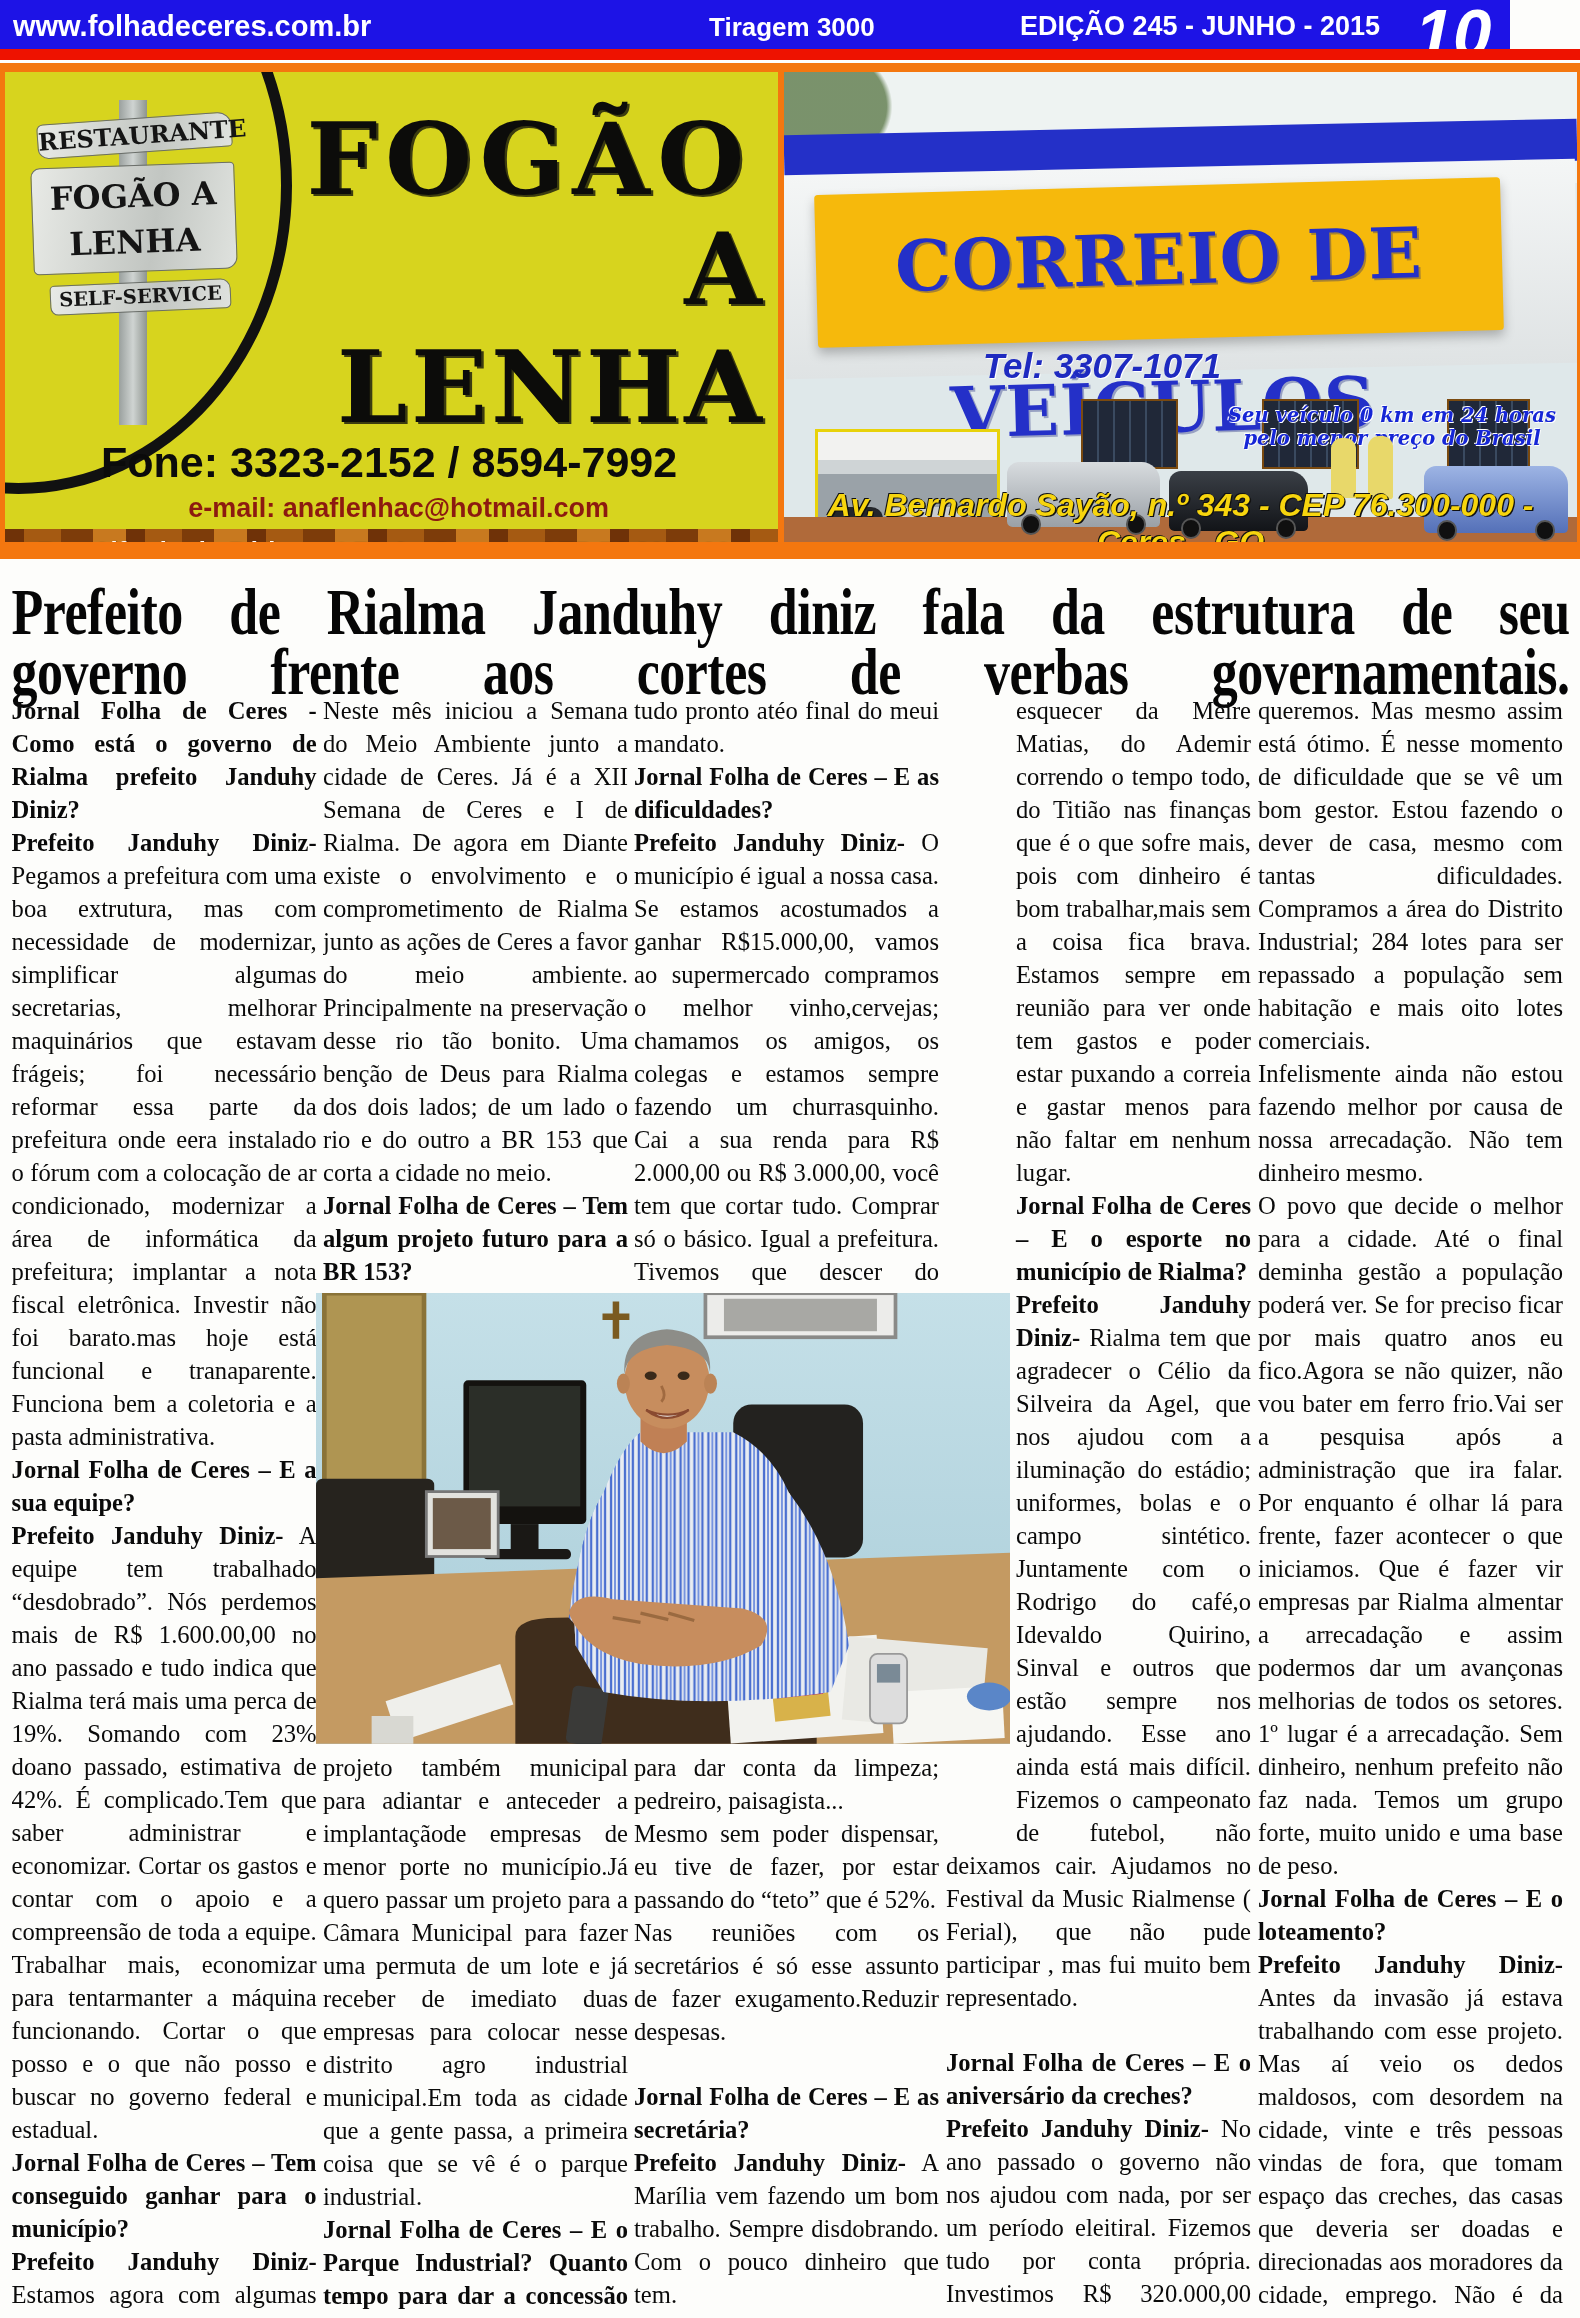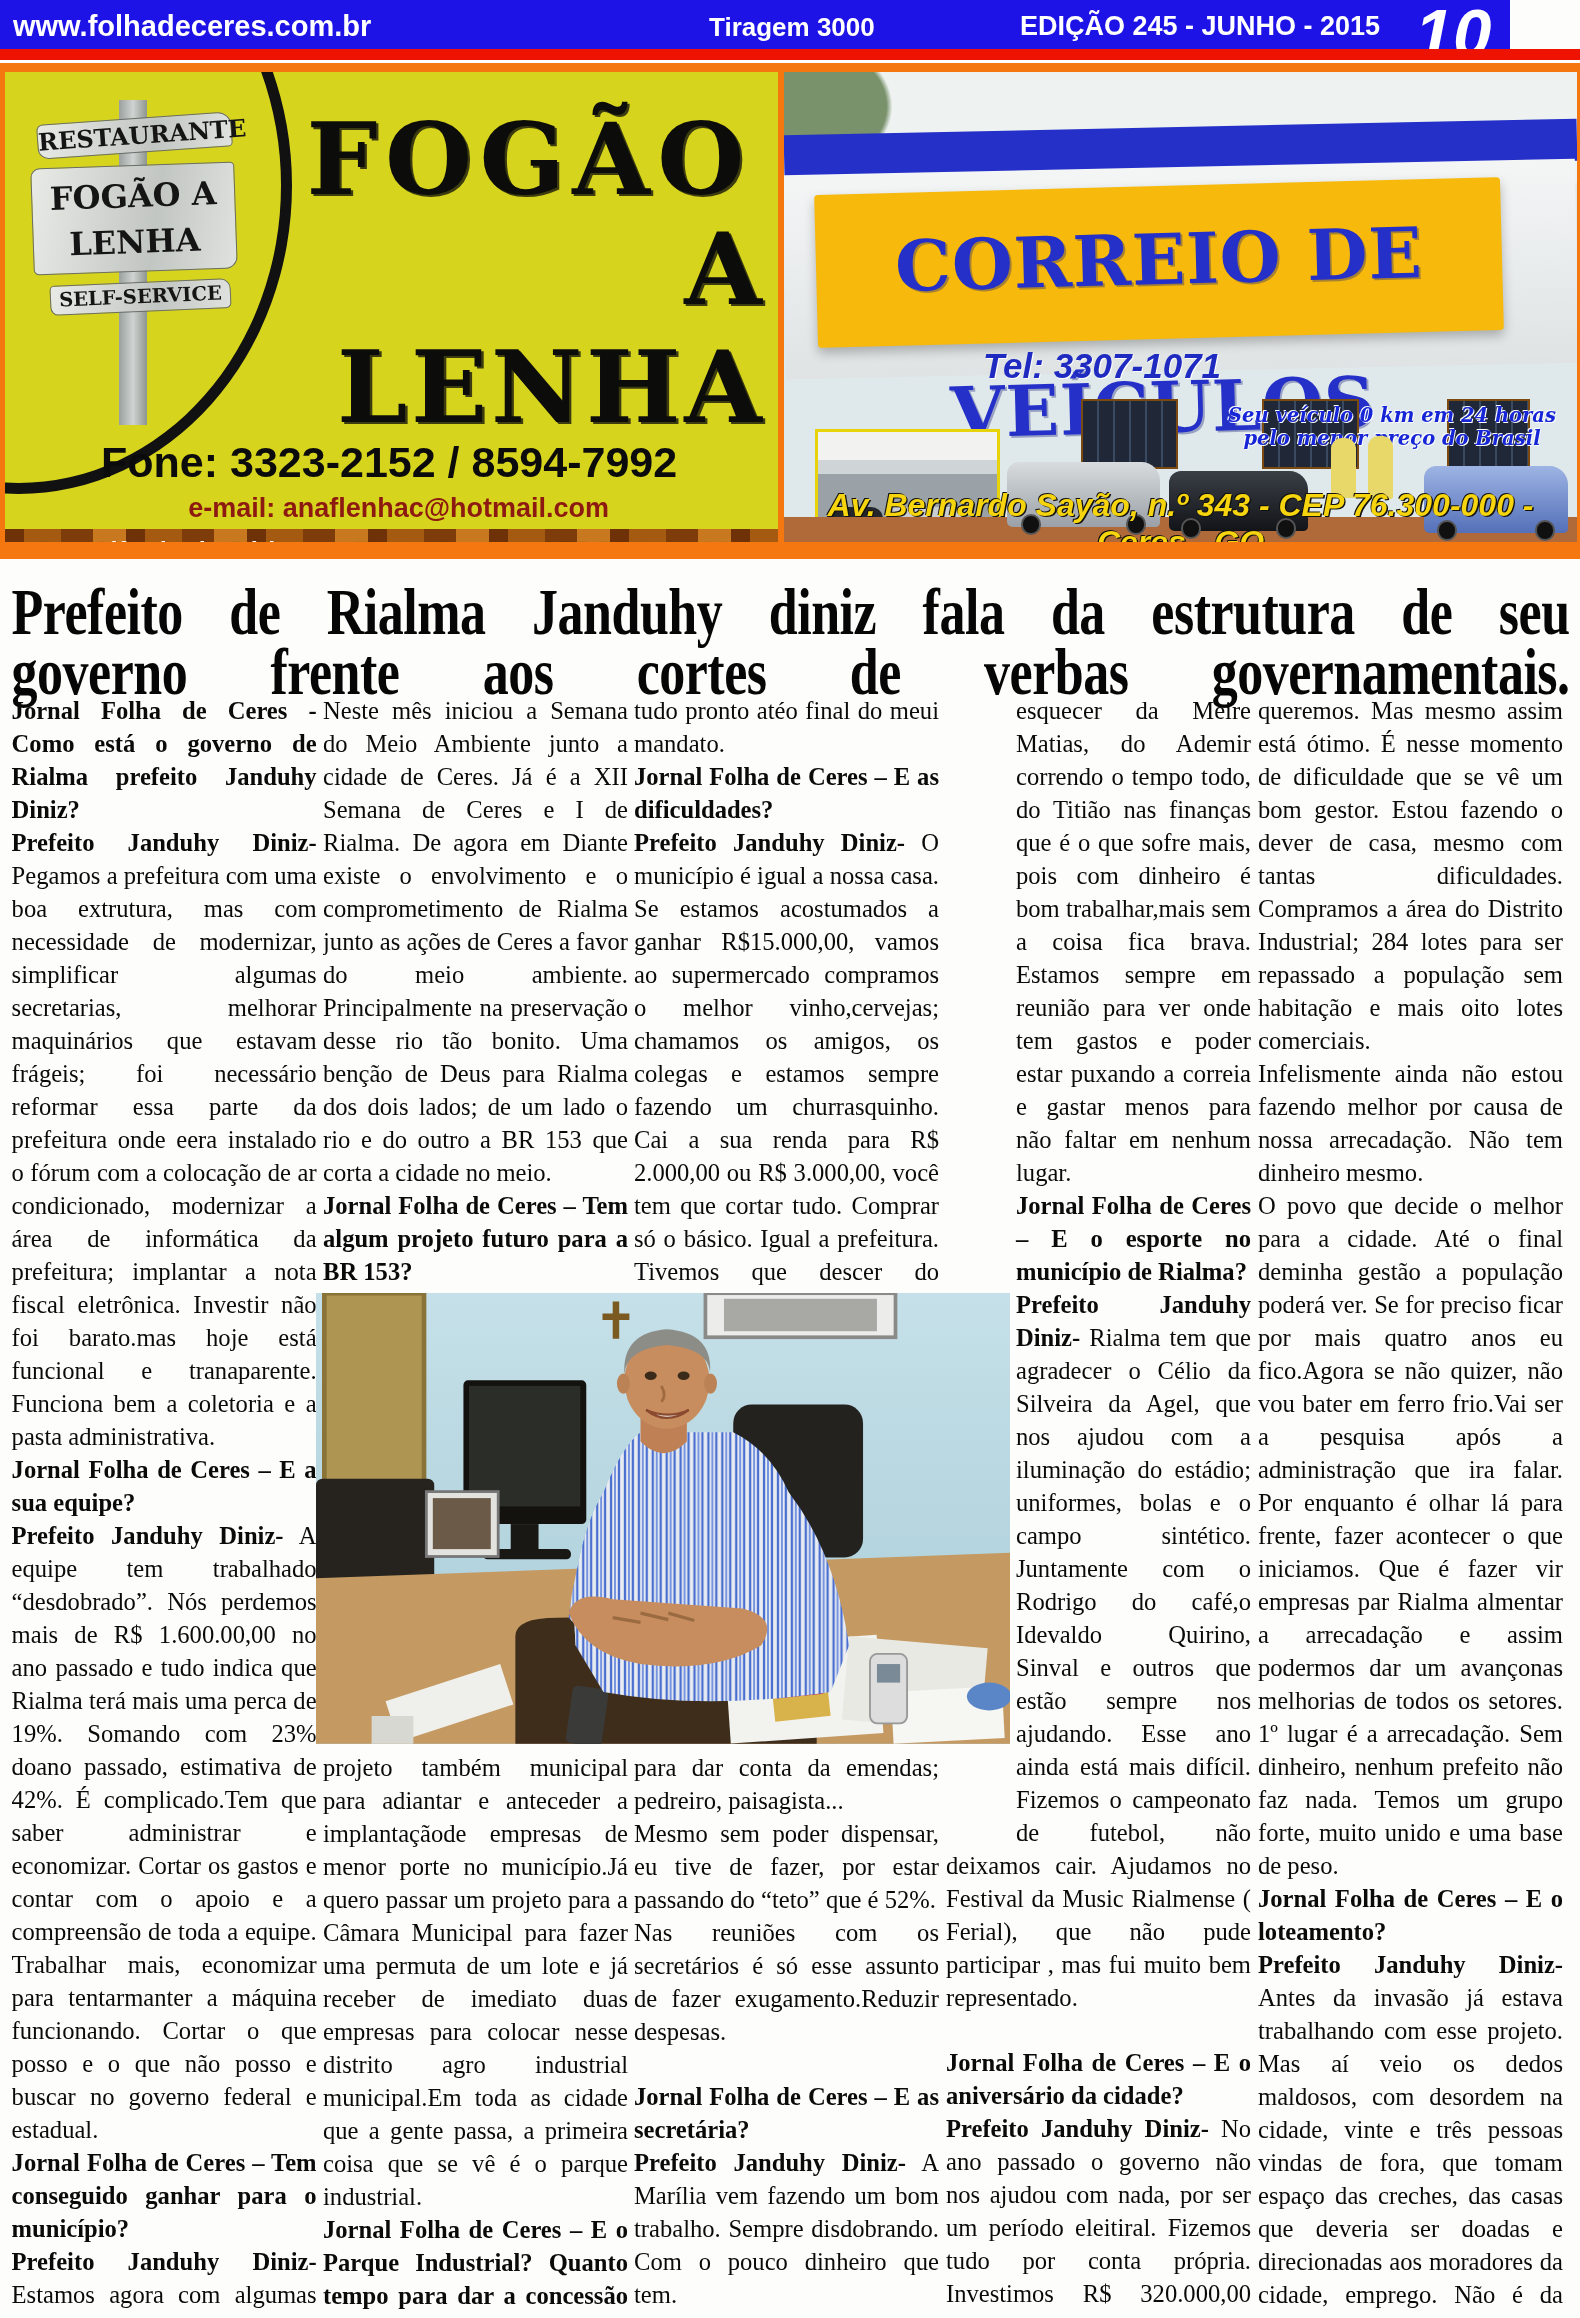--- a/index.html
+++ b/index.html
@@ -165,35 +165,35 @@
       </div>
     </div>
   <div class="col" id="col3">
       <div style="height: 601px; overflow: hidden;">
         <p>tudo pronto atéo final do meui mandato.</p>
         <p class="q">Jornal Folha de Ceres – E as dificuldades?</p>
         <p><b>Prefeito Janduhy Diniz-</b> O município é igual a nossa casa. Se estamos acostumados a ganhar R$15.000,00, vamos ao supermercado compramos o melhor vinho,cervejas; chamamos os amigos, os colegas e estamos sempre fazendo um churrasquinho. Cai a sua renda para R$ 2.000,00 ou R$ 3.000,00, você tem que cortar tudo. Comprar só o básico. Igual a prefeitura. Tivemos que descer do “salto”, caiu as receitas e muito.</p>
       </div>
       <div style="height: 456px; overflow: hidden;"></div>
       <div>
-        <p>para dar conta da emendas; pedreiro, paisagista...</p>
+        <p>para dar conta da limpeza; pedreiro, paisagista...</p>
         <p>Mesmo sem poder dispensar, eu tive de fazer, por estar passando do “teto” que é 52%.</p>
         <p>Nas reuniões com os secretários é só esse assunto de fazer exugamento.Reduzir despesas.</p>
         <p class="q" style="margin-top: 32px;">Jornal Folha de Ceres – E as secretária?</p>
         <p><b>Prefeito Janduhy Diniz-</b> A Marília vem fazendo um bom trabalho. Sempre disdobrando. Com o pouco dinheiro que tem.</p>
         <p> O sílvio dos 60 homens, 40 trabalha firme junto a ele. Estão fazendo mais do que tudo.</p>
       </div>
     </div>
   <div class="col" id="col4">
       <div>
         <div class="intrude"></div>
         <p>esquecer da Meire Matias, do Ademir correndo o tempo todo, do Titião nas finanças que é o que sofre mais, pois com dinheiro é bom trabalhar,mais sem a coisa fica brava. Estamos sempre em reunião para ver onde tem gastos e poder estar puxando a correia e gastar menos para não faltar em nenhum lugar.</p>
         <p class="q">Jornal Folha de Ceres – E o esporte no município de Rialma?</p>
         <p><b>Prefeito Janduhy Diniz-</b> Rialma tem que agradecer o Célio da Silveira da Agel, que nos ajudou com a iluminação do estádio; uniformes, bolas e o campo sintético. Juntamente com o Rodrigo do café,o Idevaldo Quirino, Sinval e outros que estão sempre nos ajudando. Esse ano ainda está mais difícil. Fizemos o campeonato de futebol, não deixamos cair. Ajudamos no Festival da Music Rialmense ( Ferial), que não pude participar , mas fui muito bem representado.</p>
-        <p class="q" style="margin-top: 32px;">Jornal Folha de Ceres – E o aniversário da cidade?</p>
+        <p class="q" style="margin-top: 32px;">Jornal Folha de Ceres – E o aniversário da creches?</p>
         <p><b>Prefeito Janduhy Diniz-</b> No ano passado o governo não nos ajudou com nada, por ser um período eleitiral. Fizemos tudo por conta própria. Investimos R$ 320.000,00 mas houve boa arrecadação e fomo compensados. A organização foi muito boa e só temos a elogiar as pessoas que nos ajudou. 2014 e 2014 foi uma das melhores festas já realizadas.</p>
       </div>
     </div>
   <div class="col" id="col5">
       <div>
         <p>queremos. Mas mesmo assim está ótimo. É nesse momento de dificuldade que se vê um bom gestor. Estou fazendo o dever de casa, mesmo com tantas dificuldades.  Compramos a área do Distrito Industrial; 284 lotes para ser repassado a população sem habitação e mais oito lotes comerciais.</p>
         <p>Infelismente ainda não estou fazendo melhor por causa de nossa arrecadação. Não tem dinheiro mesmo.</p>
         <p>O povo que decide o melhor para a cidade. Até o final deminha gestão a população poderá ver. Se for preciso ficar por mais quatro anos eu fico.Agora se não quizer, não vou bater em ferro frio.Vai ser a pesquisa após a administração que ira falar. Por enquanto é olhar lá para frente, fazer acontecer o que iniciamos. Que é fazer vir empresas par Rialma almentar a arrecadação e assim podermos dar um avançonas melhorias de todos os setores. 1º lugar é a arrecadação. Sem dinheiro, nenhum prefeito não faz nada. Temos um grupo forte, muito unido e uma base de peso.</p>
         <p class="q">Jornal Folha de Ceres – E o loteamento?</p>
         <p><b>Prefeito Janduhy Diniz-</b> Antes da invasão já estava trabalhando com esse projeto. Mas aí veio os dedos maldosos, com desordem na cidade, vinte e três pessoas vindas de fora, que tomam espaço das creches, das casas que deveria ser doadas e direcionadas aos moradores da cidade, emprego. Não é da noite pro dia que você arruma vaga para 300 pessoas que vem de fora. Eu não aceitei mesmo. A minha obrigação é de cuidar da população de Rialma. Os outros que busquem em sua cidade com seus prefeitos. As pessoas tem que buscar seus direitos dentro dos tr^mites legais junto a Assistência Social de sua cidade.Foi provado invasores que tem 3 a 4 casas e estava na invasão.</p>

